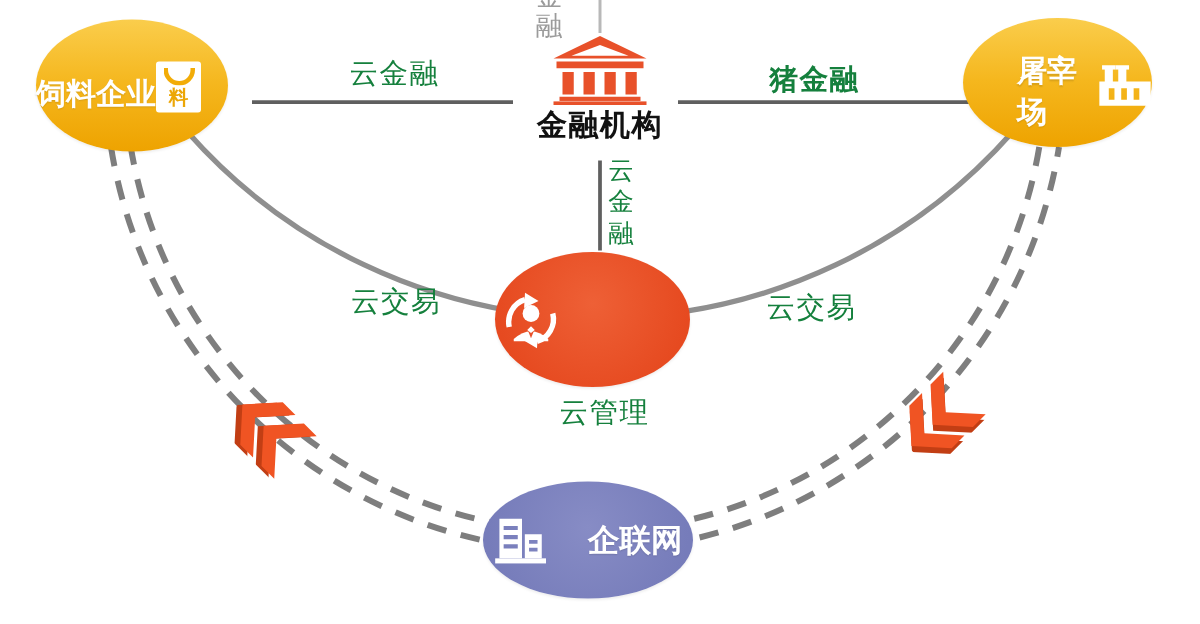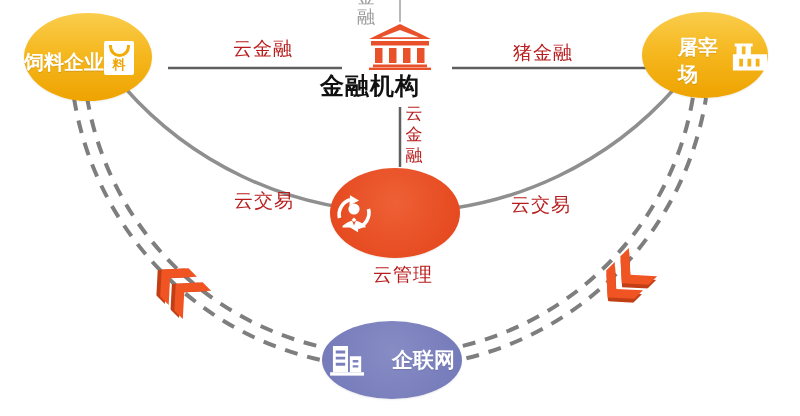--- a/index.html
+++ b/index.html
@@ -5,21 +5,21 @@
   html,body{margin:0;padding:0;background:#fff;}
   .canvas{
     position:relative;width:800px;height:416px;overflow:hidden;
     font-family:"Liberation Sans",sans-serif;background:#fff;
   }
   svg{display:block;}
   .wires{position:absolute;left:0;top:0;z-index:0;}
 
   
   .edge-label{
-    position:absolute;z-index:2;color:#b91c1c;font-size:19px;font-weight:500;
+    position:absolute;z-index:2;color:#15803d;font-size:19px;font-weight:500;
     text-align:center;letter-spacing:1px;white-space:nowrap;
   }
   .edge-label.vertical{
     white-space:normal;width:20px;line-height:21px;font-size:17px;
     letter-spacing:0;word-break:break-all;text-align:center;
   }
   .edge-label.clipped{color:#9b9b9b;font-size:18px;line-height:20px;}
 
   
   .node{
@@ -46,21 +46,21 @@
   
   .bag-icon{width:30px;height:34px;background:#fff;border-radius:2px;margin-top:2px;
     display:flex;flex-direction:column;align-items:center;}
   .bag-handle{width:15px;height:9px;border:3px solid #f2ac07;border-top:none;
     border-radius:0 0 14px 14px;margin-top:4px;}
   .bag-char{color:#eca606;font-size:13px;font-weight:bold;line-height:14px;margin-top:1px;}
 
   
   .fin-block{position:absolute;left:368px;top:24px;z-index:3;width:64px;}
   .fin-label{position:absolute;left:320px;top:70px;width:160px;z-index:3;
-    font-size:24px;font-weight:bold;color:#111;letter-spacing:1px;}
+    text-align:center;font-size:20px;font-weight:bold;color:#111;letter-spacing:1px;}
 
   
   .chevrons{position:absolute;z-index:4;}
   .chevrons.left{left:152px;top:266px;transform:rotate(45deg);}
   .chevrons.right{left:598px;top:257px;transform:rotate(-45deg);}
 </style>
 </head>
 <body>
 
 <div class="canvas">
@@ -76,21 +76,21 @@
     <line x1="168" y1="68" x2="342" y2="68" stroke="#5f5f5f" stroke-width="2.5"></line>
 
     <line x1="452" y1="68" x2="646" y2="68" stroke="#5f5f5f" stroke-width="2.5"></line>
 
     <line x1="400" y1="107" x2="400" y2="167" stroke="#5f5f5f" stroke-width="2.5"></line>
 
     <line x1="400" y1="0" x2="400" y2="22" stroke="#b8b8b8" stroke-width="2"></line>
   </svg>
 
   <div class="edge-label" style="left:225px;top:36px;width:76px;">云金融</div>
-  <div class="edge-label" style="left:505px;top:40px;width:76px;">猪金融</div>
+  <div class="edge-label" style="left:505px;top:40px;width:76px;font-weight:bold;">猪金融</div>
   <div class="edge-label vertical" style="left:404px;top:103px;">云金融</div>
   <div class="edge-label" style="left:226px;top:188px;width:76px;">云交易</div>
   <div class="edge-label" style="left:503px;top:192px;width:76px;">云交易</div>
   <div class="edge-label" style="left:365px;top:262px;width:76px;">云管理</div>
   <div class="edge-label vertical clipped" style="left:356px;top:-13px;">金融</div>
 
   <div class="fin-block">
     <svg width="64" height="46" viewBox="0 0 64 46">
       <path d="M32,0 L1,15 L63,15 Z" fill="#e8512a"></path>
       <path d="M32,6 L13,13.2 L51,13.2 Z" fill="#ffffff"></path>

